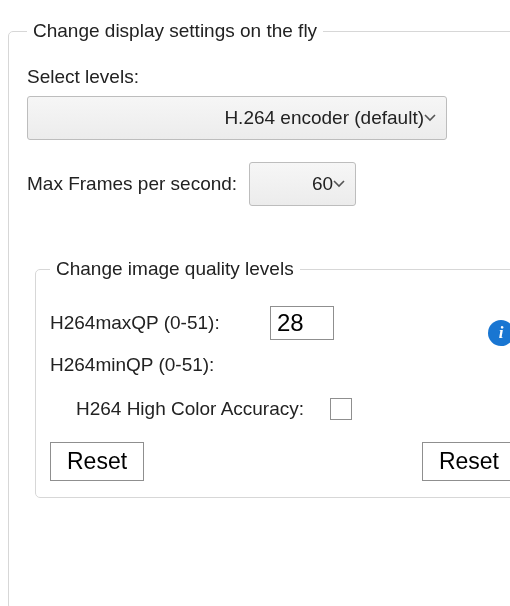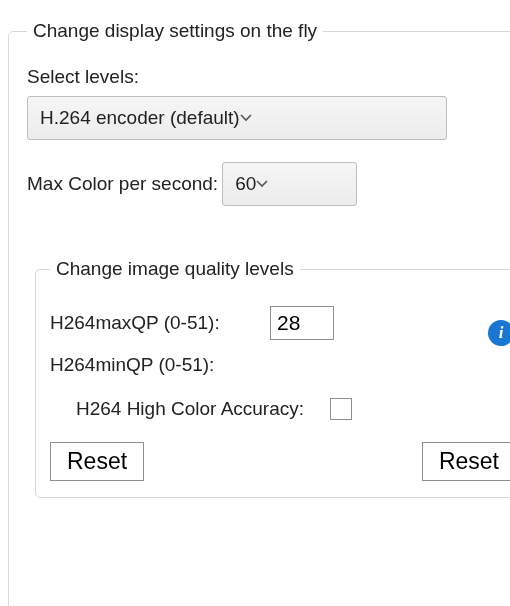--- a/index.html
+++ b/index.html
@@ -32,37 +32,37 @@
     padding: 14px 18px 18px 18px;
   }
   .row {
     display: flex;
     align-items: center;
     margin-top: 10px;
   }
   .select {
     display: flex;
     align-items: center;
-    justify-content: flex-start;
+    justify-content: flex-end;
     background: linear-gradient(#f6f6f6, #ececec);
     border: 1px solid #bdbdbd;
     border-radius: 3px;
     padding: 5px 10px 5px 12px;
     box-sizing: border-box;
     cursor: default;
   }
   .select.big {
     width: 420px;
     height: 44px;
     margin-top: 8px;
   }
   .select.small {
-    width: 135px;
+    width: 107px;
     height: 44px;
-    margin-left: 4px;
+    margin-left: 12px;
   }
   .chev svg { display: block; }
   .gap1 { height: 52px; }
   .inner {
     width: 496px;
     margin-left: 8px;
     box-sizing: border-box;
     padding: 12px 14px 16px 14px;
     position: relative;
   }
@@ -75,21 +75,21 @@
     width: 220px;
   }
   .txt {
     width: 64px;
     height: 34px;
     border: 1px solid #8f8f8f;
     background: #fff;
     box-sizing: border-box;
     padding: 4px 6px;
     font-family: inherit;
-    font-size: 21px;
+    font-size: 24px;
   }
   .chk {
     width: 22px;
     height: 22px;
     border: 1px solid #8f8f8f;
     background: #fff;
     box-sizing: border-box;
   }
   .info {
     position: absolute;
@@ -137,21 +137,21 @@
   <div class="select big">
     <span>H.264 encoder (default)</span>
     <span class="chev">
       <svg width="12" height="8" viewBox="0 0 12 8">
           <path d="M1 1 L6 6 L11 1" fill="none" stroke="#555" stroke-width="1.6"></path>
         </svg>
     </span>
   </div>
 
   <div class="row" style="margin-top:22px">
-    <span>Max Color per second:</span>
+    <span>Max Frames per second:</span>
     <div class="select small">
       <span>60</span>
       <span class="chev">
         <svg width="12" height="8" viewBox="0 0 12 8">
             <path d="M1 1 L6 6 L11 1" fill="none" stroke="#555" stroke-width="1.6"></path>
           </svg>
       </span>
     </div>
   </div>
 

